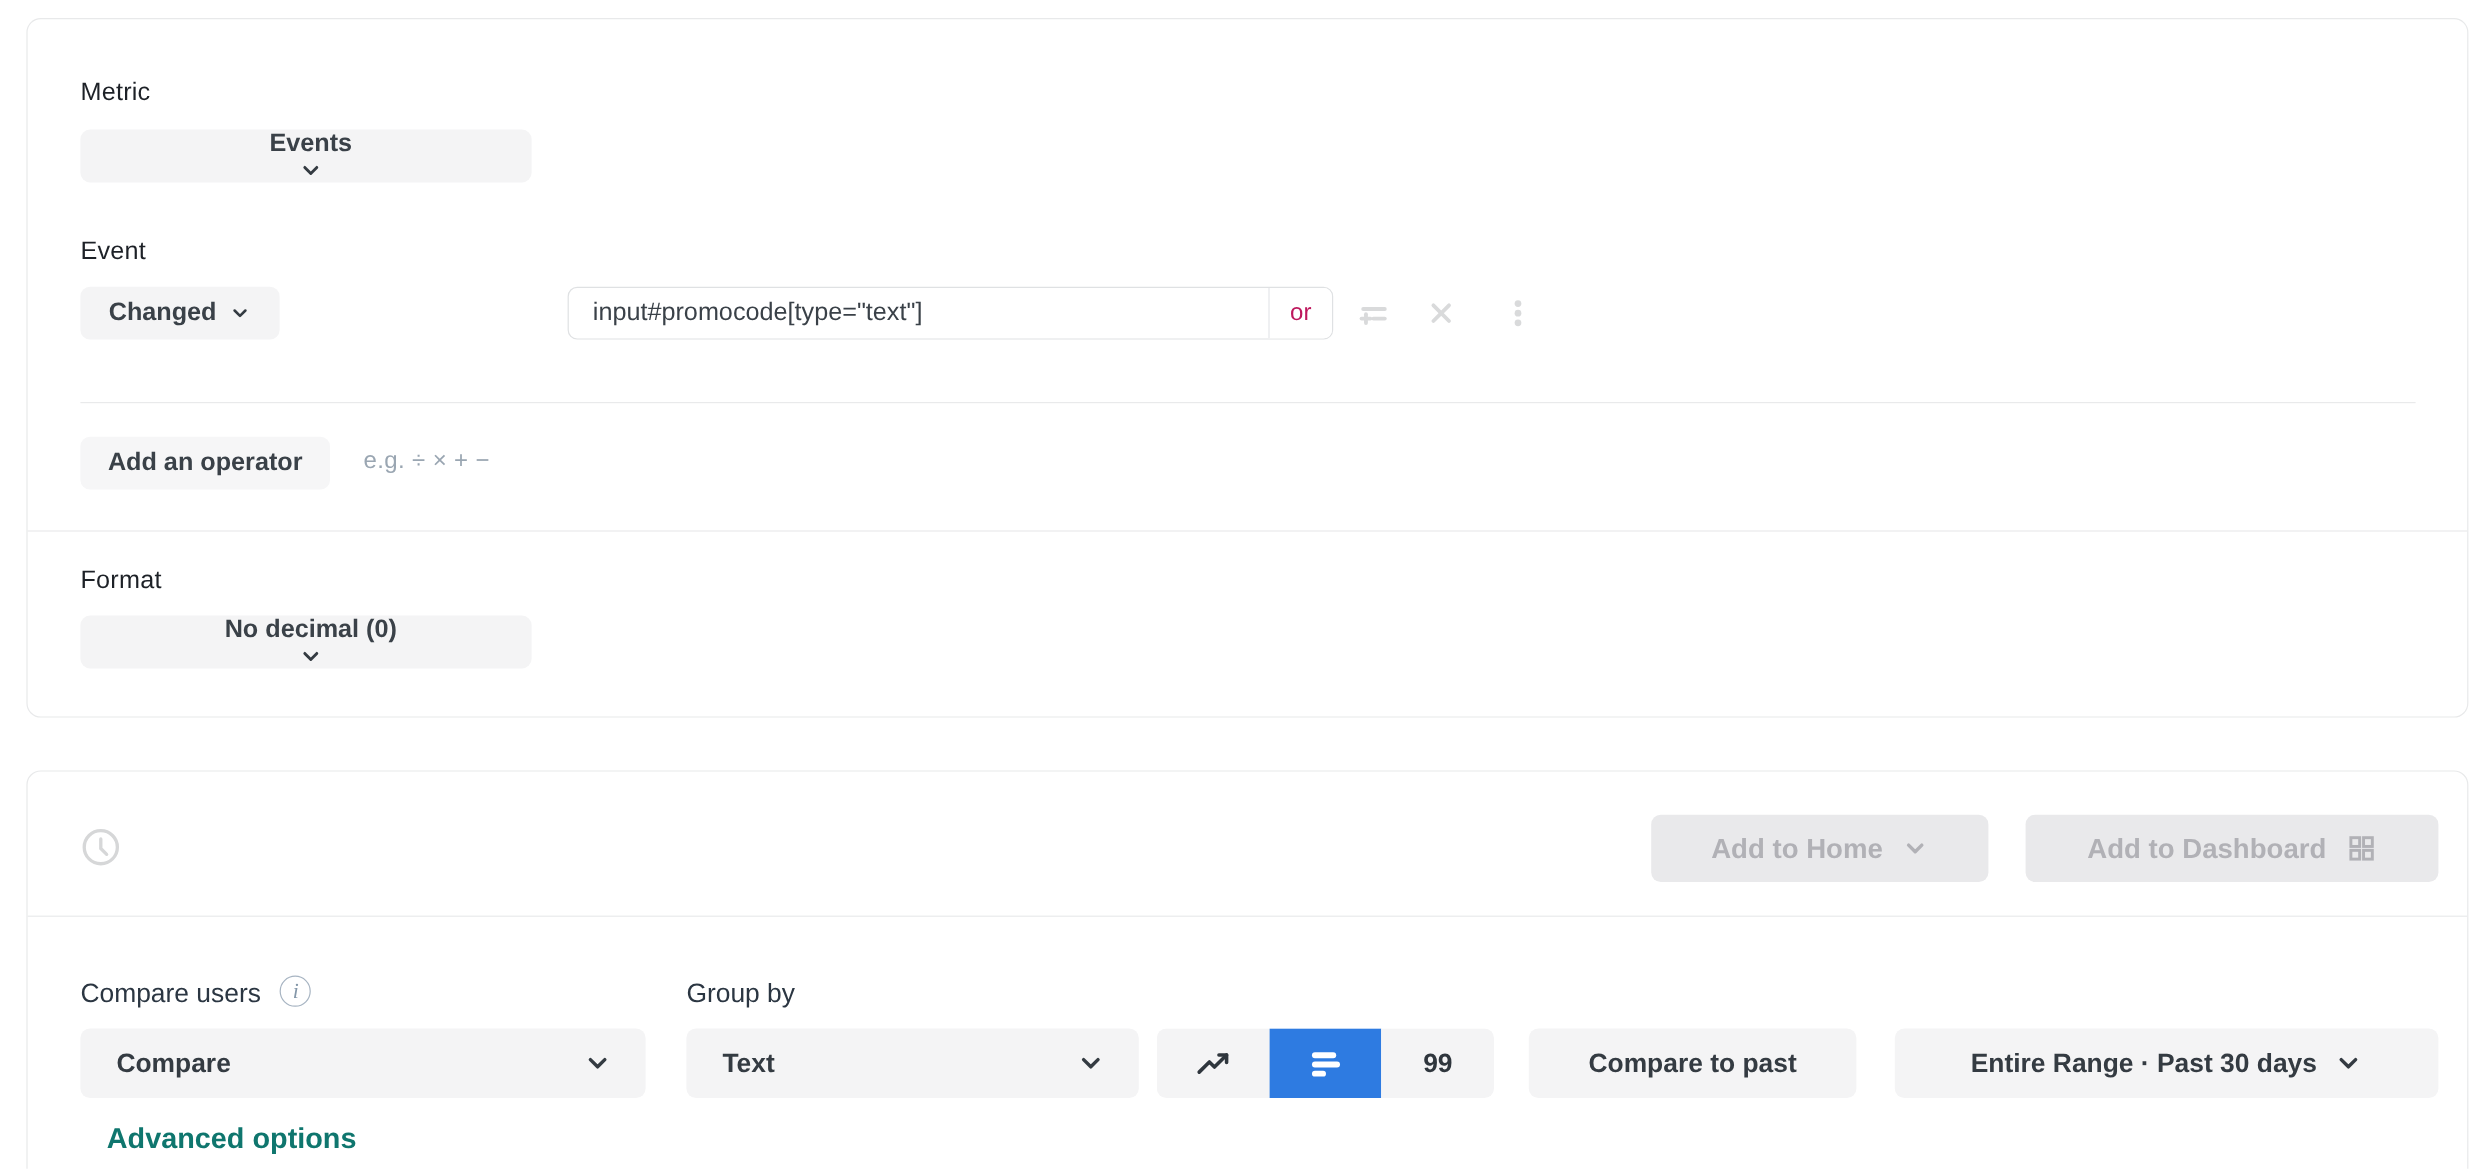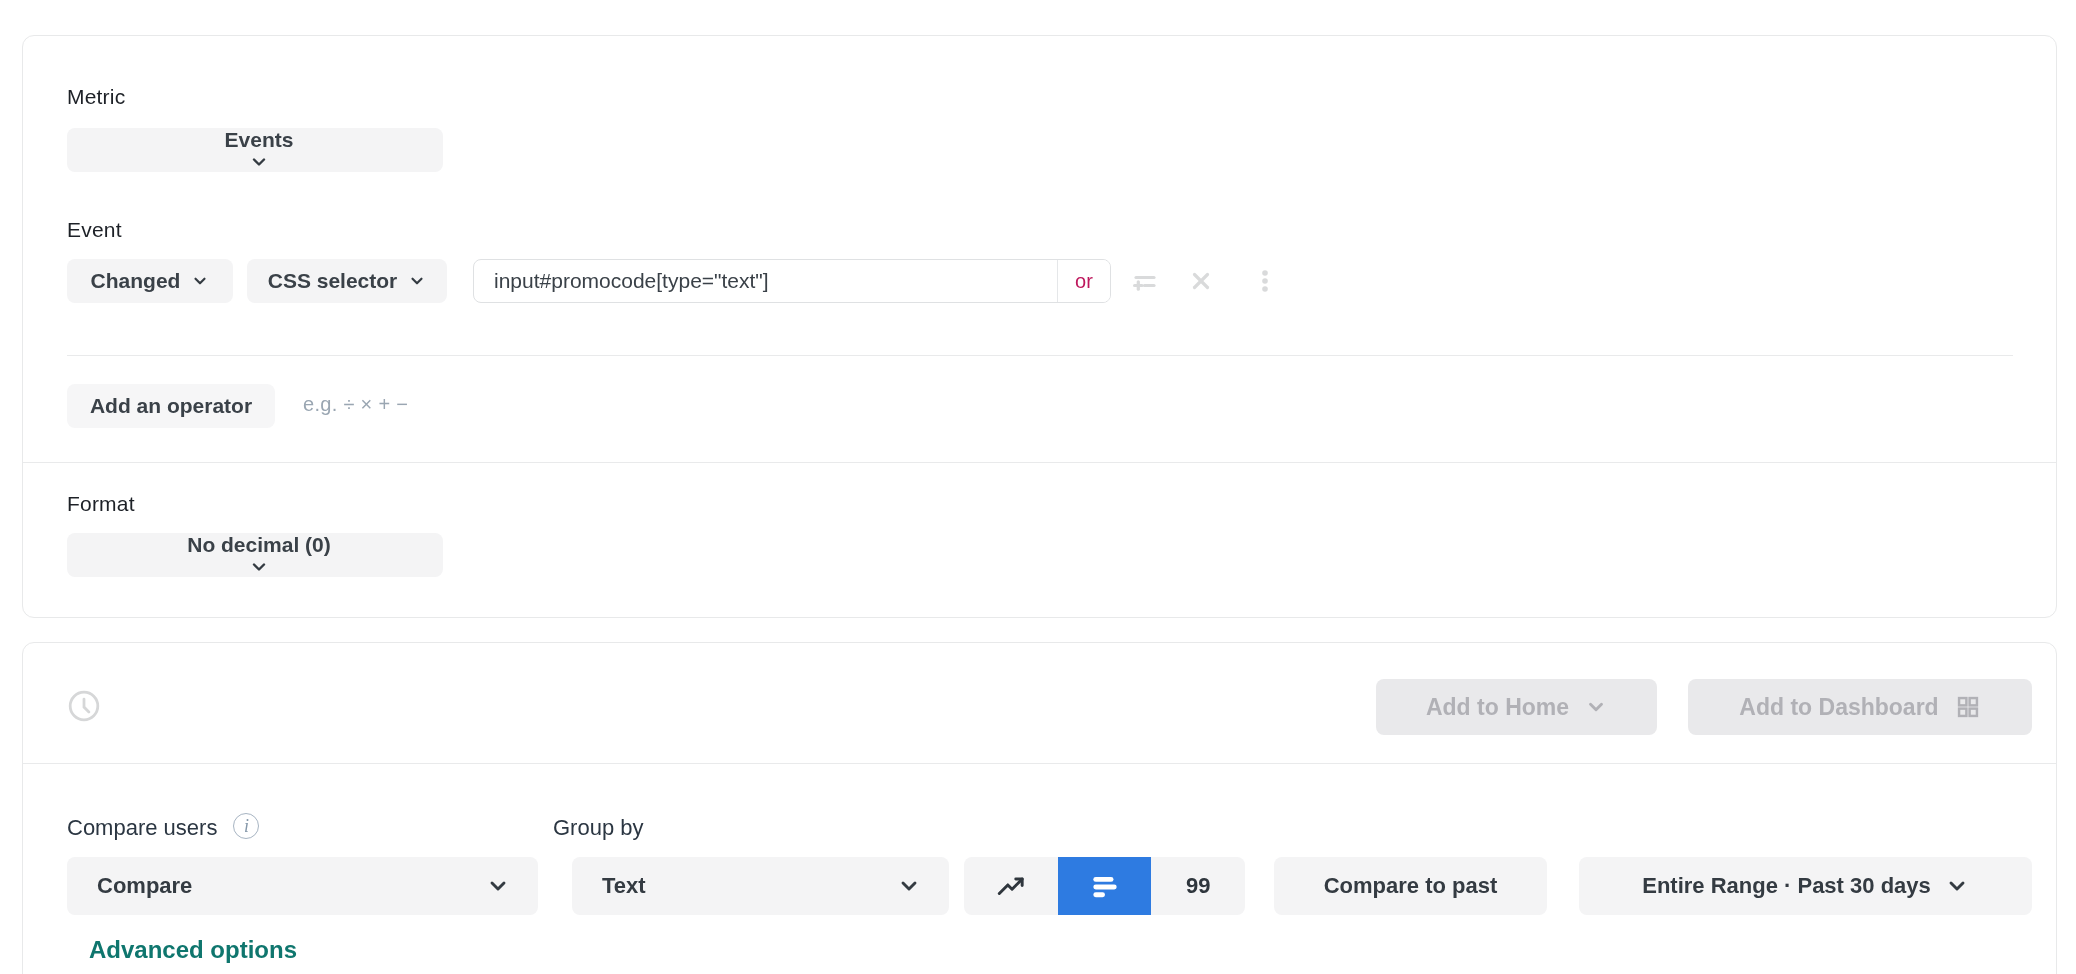--- a/index.html
+++ b/index.html
@@ -8,21 +8,21 @@
     width: 2076px; height: 974px; overflow: hidden;
     background: #ffffff;
     font-family: "Liberation Sans", sans-serif;
     color: #3a4148;
     position: relative;
   }
   .card {
     position: absolute; left: 22px; width: 2035px;
     background: #fff; border: 1px solid #e8e9ea; border-radius: 12px;
   }
-  #query-card { top: 15px; height: 583px; margin-top: 20px; }
+  #query-card { top: 15px; height: 583px; }
   #results-card { top: 642px; height: 420px; }
 
   .abs { position: absolute; }
 
   .field-label {
     font-size: 21px; color: #1d2127; line-height: 28px; letter-spacing: .2px;
   }
   .field-label-lg { font-size: 22px; color: #2b3642; line-height: 30px; }
 
   .sel {
@@ -124,26 +124,20 @@
 
   <div class="event-row">
 
     <div class="abs pill" style="left:44px; top:0; width:166px;">
       <span>Changed</span>
       <svg class="chev" width="18" height="18" viewBox="0 0 20 20">
           <path d="M5 7.5l5 5 5-5" fill="none" stroke="currentColor" stroke-width="2.4" stroke-linecap="round" stroke-linejoin="round"></path>
         </svg>
     </div>
 
-    <div class="abs pill" style="left:224px; top:0; width:200px;">
-      <span>CSS selector</span>
-      <svg class="chev" width="18" height="18" viewBox="0 0 20 20">
-          <path d="M5 7.5l5 5 5-5" fill="none" stroke="currentColor" stroke-width="2.4" stroke-linecap="round" stroke-linejoin="round"></path>
-        </svg>
-    </div>
 
     <div class="input-group">
       <input class="selector-input" type="text" value="input#promocode[type=&quot;text&quot;]" style="">
       <div class="or-cell">or</div>
     </div>
 
     <span class="row-icon" style="left:1106px;">
       <svg width="32" height="32" viewBox="0 0 32 32">
           <g stroke="currentColor" stroke-width="3.2" stroke-linecap="round" fill="none">
             <path d="M7 12.5h18"></path>
@@ -216,21 +210,21 @@
       </svg>
   </div>
 
   <div class="divider" style="top:120px; left:0; width:100%;"></div>
 
   <div class="abs label-row" style="left:44px; top:170px;">
     <span class="field-label-lg">Compare users</span>
     <span class="info-badge">i</span>
   </div>
 
-  <div class="abs field-label-lg" style="left:530px; top:170px;">Group by</div>
+  <div class="abs field-label-lg" style="left:549px; top:170px;">Group by</div>
 
   <div class="abs sel sel-lg" style="left:44px; top:214px; width:471px;">
     <span>Compare</span>
     <svg class="chev" width="24" height="24" viewBox="0 0 20 20">
         <path d="M5 7.5l5 5 5-5" fill="none" stroke="currentColor" stroke-width="2.4" stroke-linecap="round" stroke-linejoin="round"></path>
       </svg>
   </div>
 
   <div class="abs sel sel-lg" style="left:549px; top:214px; width:377px;">
     <span>Text</span>

